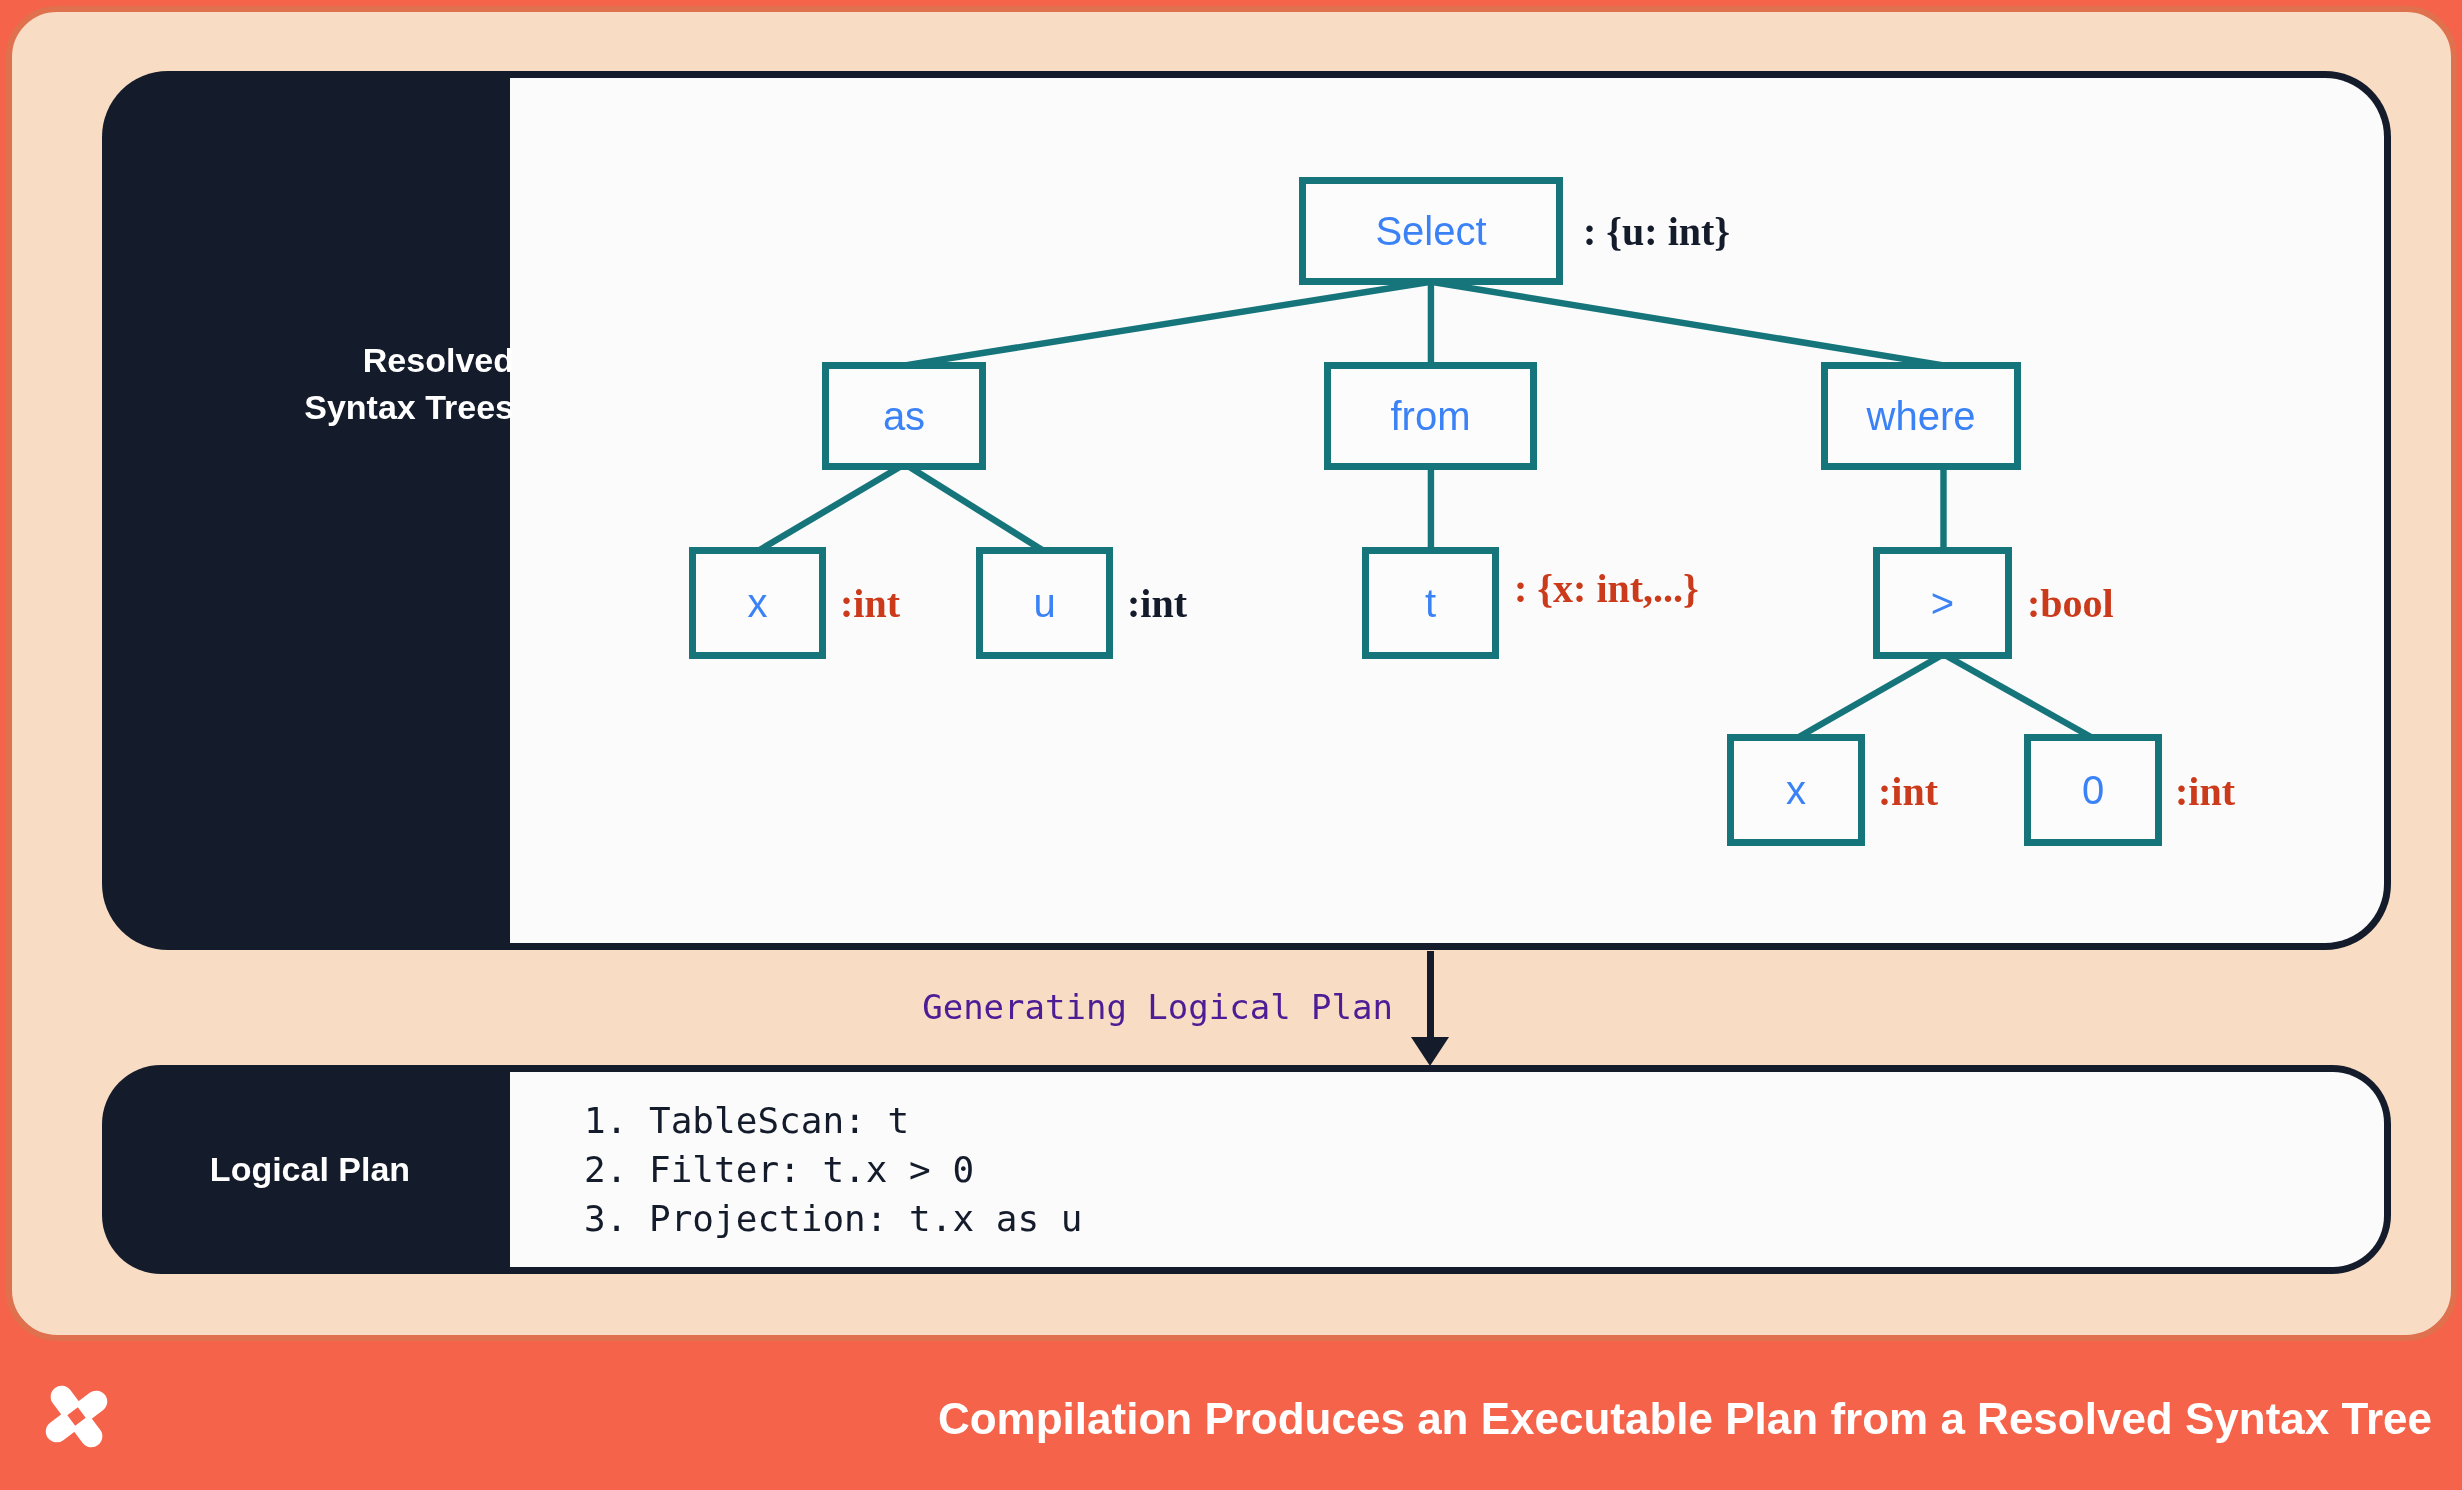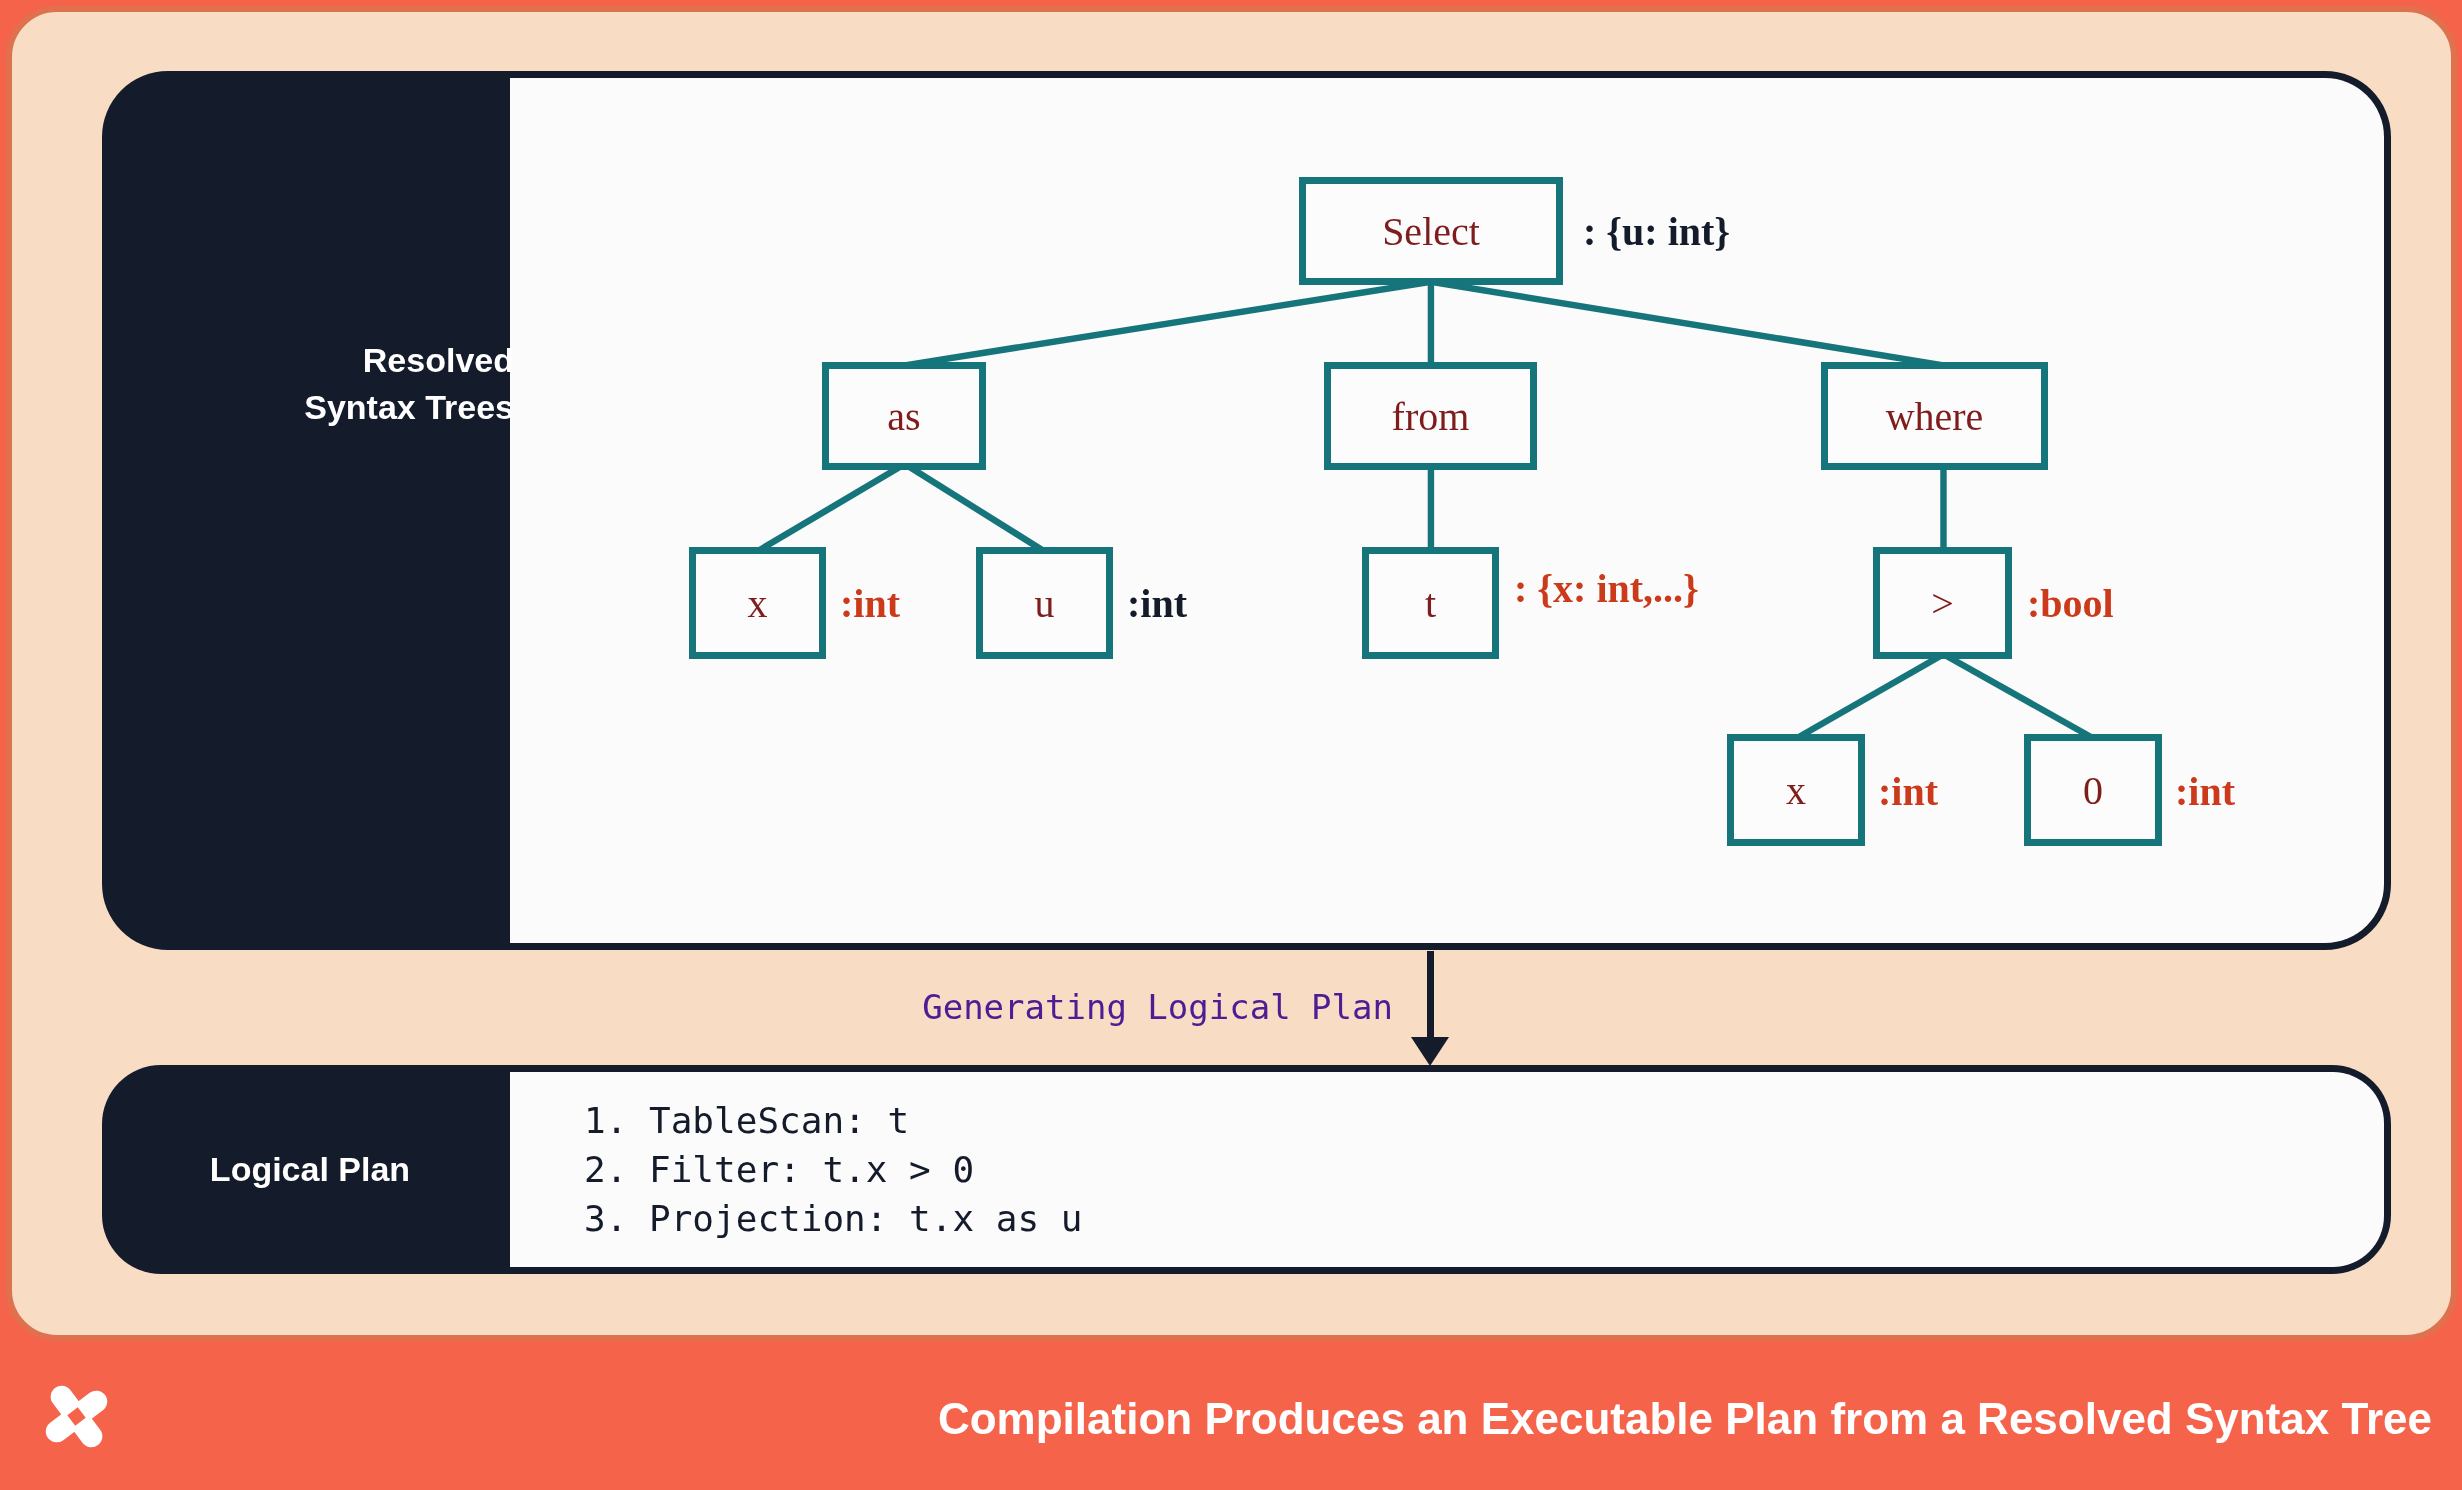--- a/index.html
+++ b/index.html
@@ -38,22 +38,22 @@
   }
   .panel-top .sidebar-title{top:266px;}
   .panel-bottom .sidebar-title{top:0;bottom:0;display:flex;align-items:center;justify-content:center;}
   
   .tree{position:absolute;left:408px;top:7.1px;width:1874px;height:865px;}
   .edges{position:absolute;left:0;top:0;}
   .node{
     position:absolute;box-sizing:border-box;
     background:#fcfcfd;border:7.1px solid #15757b;
     display:flex;align-items:center;justify-content:center;
-    font-family:Liberation Serif, serif;
-    font-size:40px;color:#7f1d1d;
+    font-family:Liberation Sans, sans-serif;
+    font-size:40px;color:#3b82f6;
   }
   .ann{
     position:absolute;transform:translateY(-50%);
     font-family:Liberation Serif, serif;
     font-weight:bold;font-size:40px;white-space:pre;
   }
   .ann-red{color:#cb3a1a;}
   .ann-navy{color:#141b2b;}
   
   .transition-label{
@@ -123,21 +123,21 @@
       <div class="ann ann-navy" style="left:1073px;top:153px">: {u: int}</div>
 
       <div class="node" style="left:312px;top:284px;width:164px;height:108px">
         <span>as</span>
       </div>
 
       <div class="node" style="left:814px;top:284px;width:213px;height:108px">
         <span>from</span>
       </div>
 
-      <div class="node" style="left:1311px;top:284px;width:227px;height:108px">
+      <div class="node" style="left:1311px;top:284px;width:200px;height:108px">
         <span>where</span>
       </div>
 
       <div class="node" style="left:179px;top:469px;width:137px;height:112px">
         <span>x</span>
       </div>
       <div class="ann ann-red" style="left:330px;top:525px">:int</div>
 
       <div class="node" style="left:466px;top:469px;width:137px;height:112px">
         <span>u</span>

